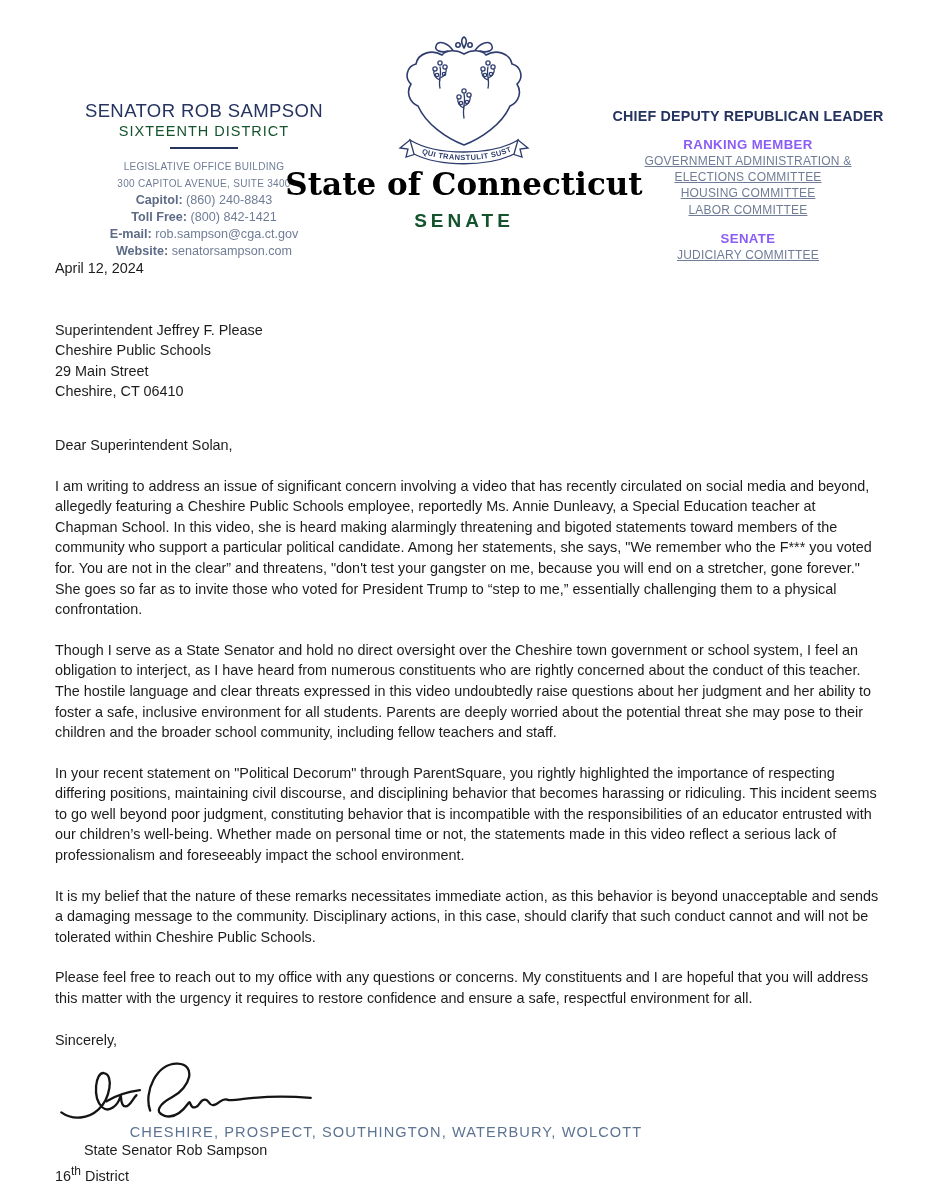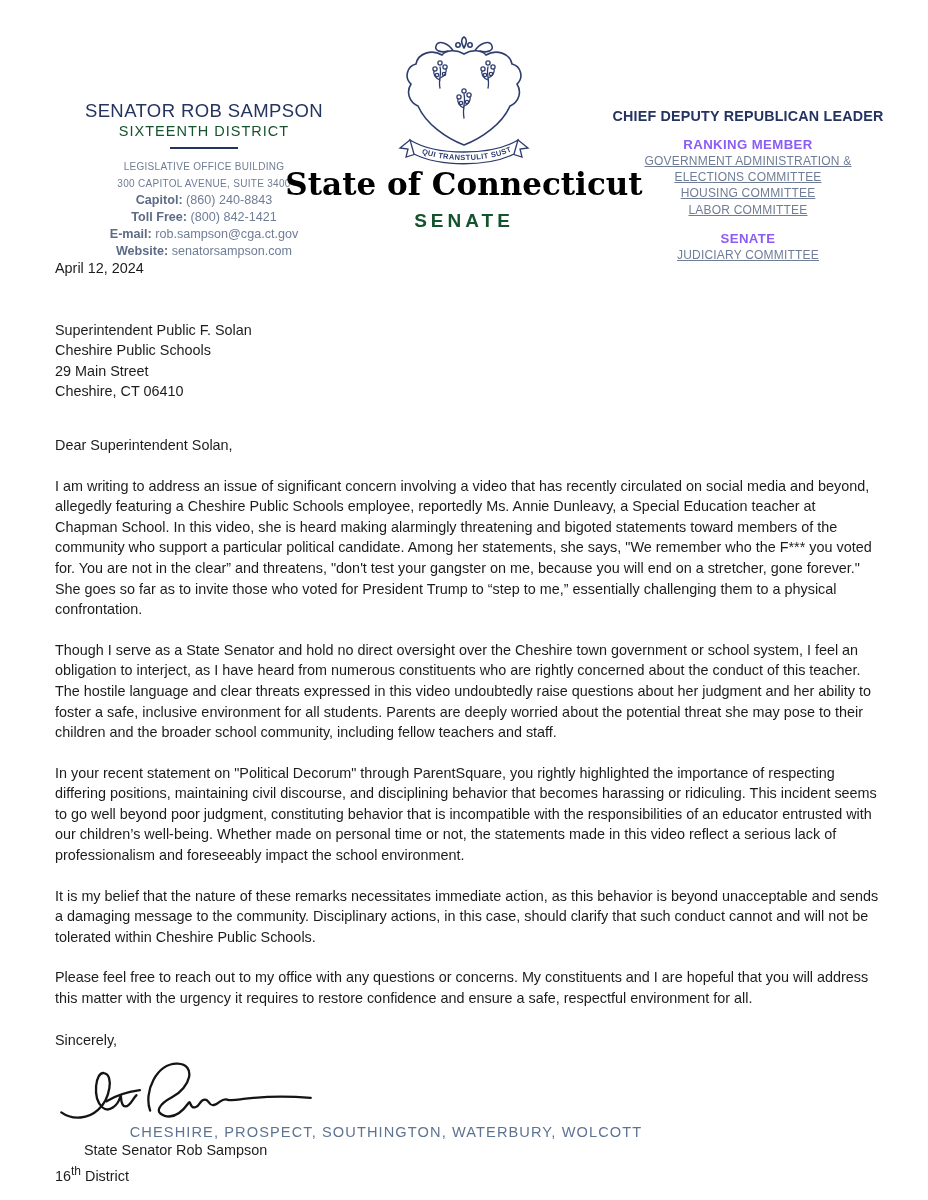--- a/index.html
+++ b/index.html
@@ -169,21 +169,21 @@
     <div class="sec-heading">SENATE</div>
     <div class="sec-items">
       <div>JUDICIARY COMMITTEE</div>
     </div>
   </div>
 
   <div class="letter-body">
     <div class="date">April 12, 2024</div>
 
     <div class="recipient">
-      <div>Superintendent Public F. Solan</div>
+      <div>Superintendent Jeffrey F. Please</div>
       <div>Cheshire Public Schools</div>
       <div>29 Main Street</div>
       <div>Cheshire, CT 06410</div>
     </div>
 
     <div class="salutation">Dear Superintendent Solan,</div>
 
     <p>I am writing to address an issue of significant concern involving a video that has recently circulated on social media and beyond, allegedly featuring a Cheshire Public Schools employee, reportedly Ms. Annie Dunleavy, a Special Education teacher at Chapman School. In this video, she is heard making alarmingly threatening and bigoted statements toward members of the community who support a particular political candidate. Among her statements, she says, "We remember who the F*** you voted for. You are not in the clear” and threatens, "don't test your gangster on me, because you will end on a stretcher, gone forever." She goes so far as to invite those who voted for President Trump to “step to me,” essentially challenging them to a physical confrontation.</p>
     <p>Though I serve as a State Senator and hold no direct oversight over the Cheshire town government or school system, I feel an obligation to interject, as I have heard from numerous constituents who are rightly concerned about the conduct of this teacher. The hostile language and clear threats expressed in this video undoubtedly raise questions about her judgment and her ability to foster a safe, inclusive environment for all students. Parents are deeply worried about the potential threat she may pose to their children and the broader school community, including fellow teachers and staff.</p>
     <p>In your recent statement on "Political Decorum" through ParentSquare, you rightly highlighted the importance of respecting differing positions, maintaining civil discourse, and disciplining behavior that becomes harassing or ridiculing. This incident seems to go well beyond poor judgment, constituting behavior that is incompatible with the responsibilities of an educator entrusted with our children’s well-being. Whether made on personal time or not, the statements made in this video reflect a serious lack of professionalism and foreseeably impact the school environment.</p>

